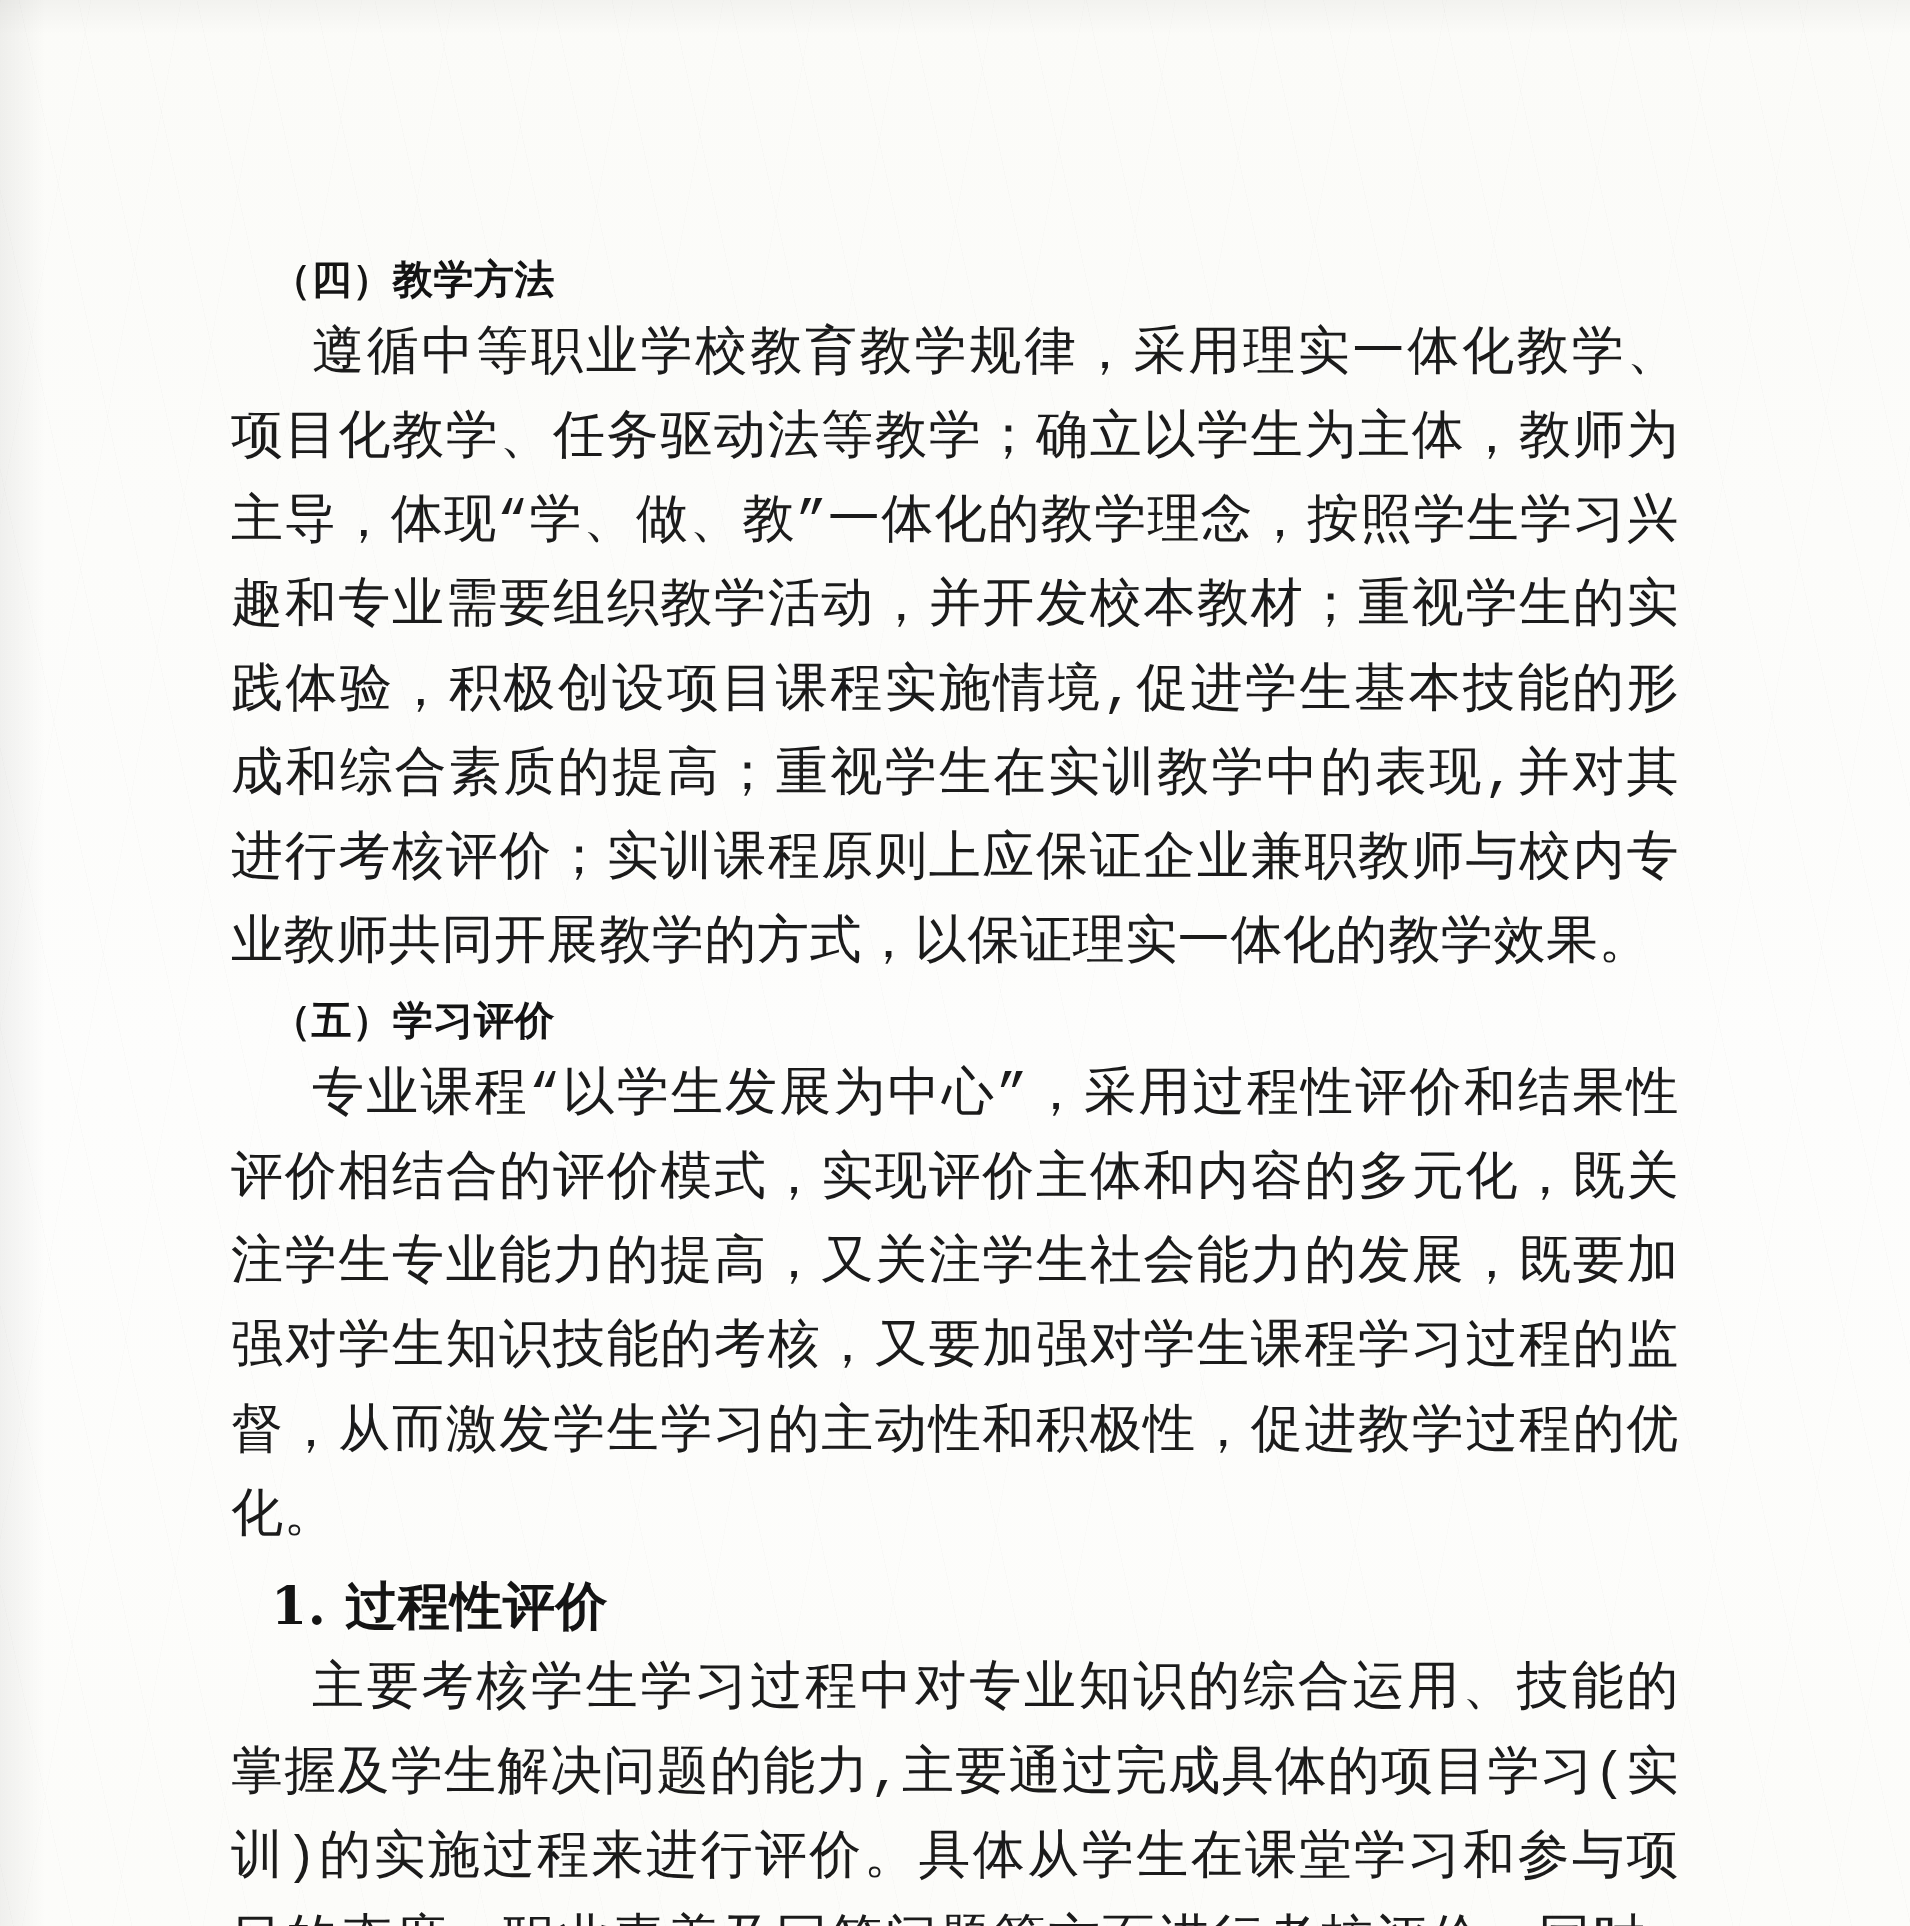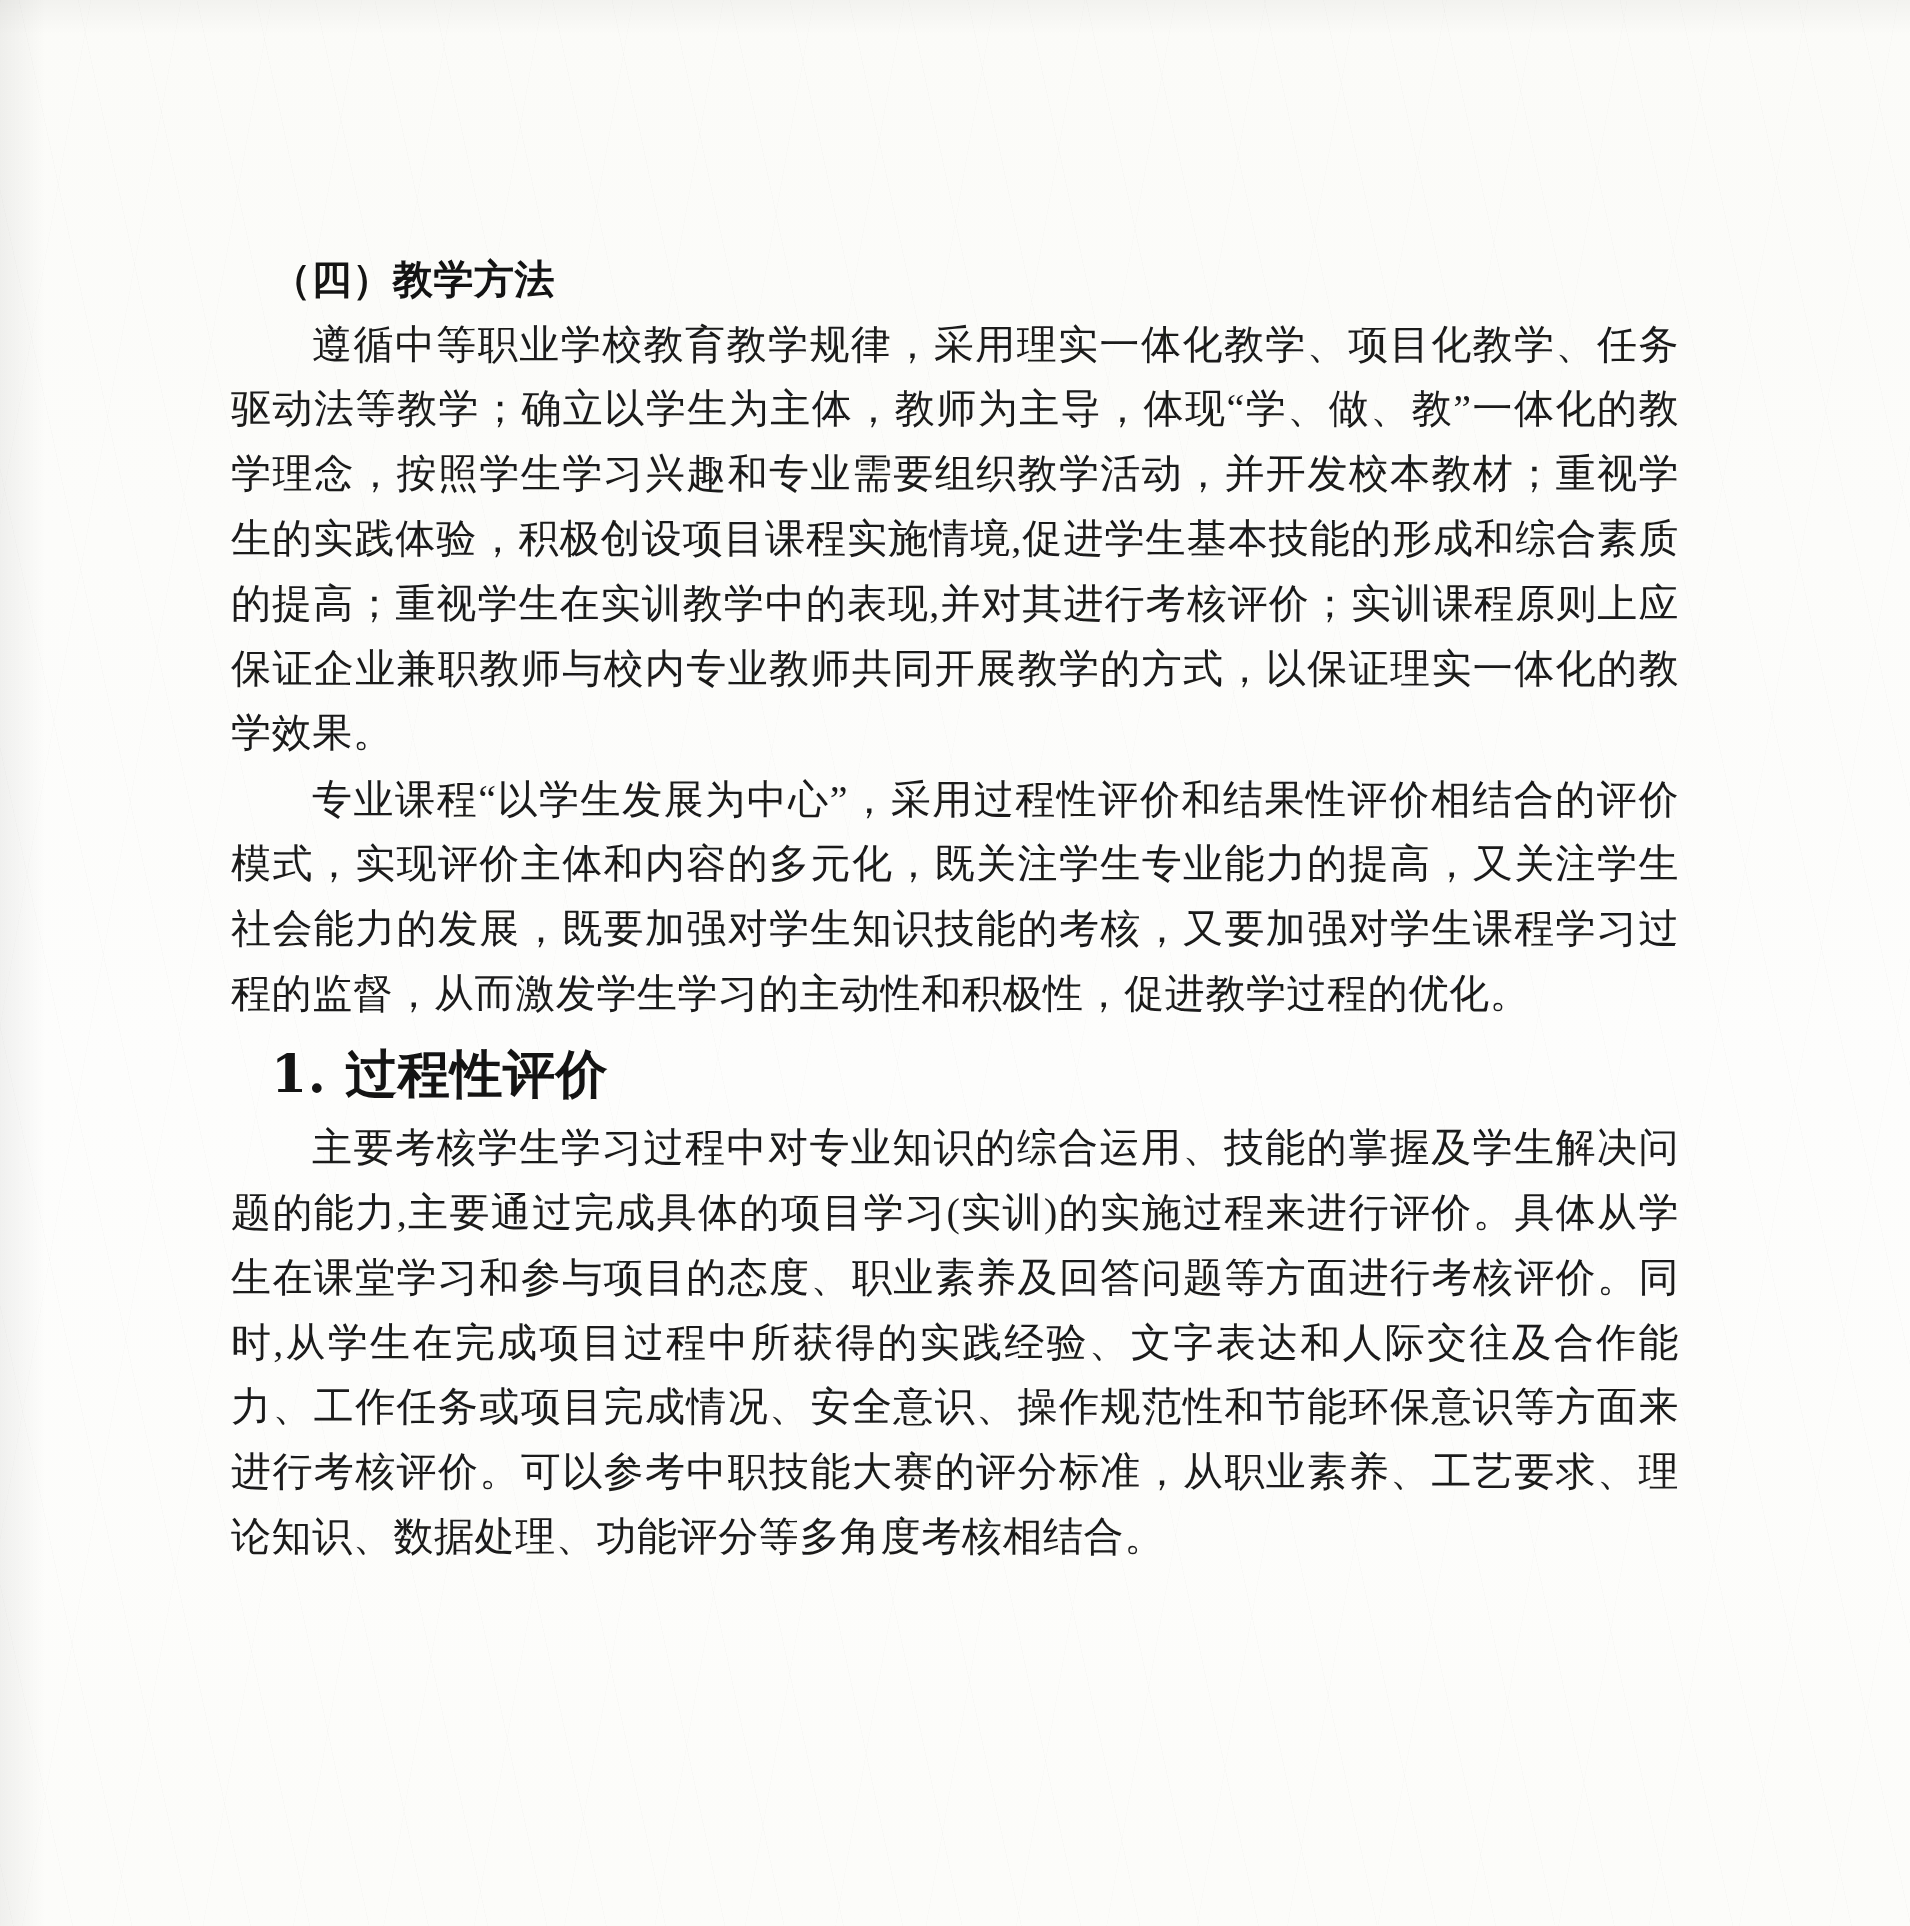--- a/index.html
+++ b/index.html
@@ -39,27 +39,27 @@
     background: linear-gradient(180deg, rgba(0,0,0,0.035), rgba(0,0,0,0));
     pointer-events: none;
   }
   .content {
     position: absolute;
     left: 231px;
     top: 247px;
     width: 1448px;
   }
   .para {
-    font-size: 40px;
+    font-size: 52px;
     line-height: 1.62;
     color: #1b1b1b;
     letter-spacing: 0.6px;
     text-align: justify;
     margin: 0 0 1.5px 0;
-    font-family: Liberation Serif, serif;
+    font-family: Liberation Mono, monospace;
   }
   .para.indent {
     text-indent: 81px;
   }
   .heading {
     font-size: 40px;
     line-height: 1.62;
     color: #141414;
     letter-spacing: 0.6px;
     margin: 0 0 0.8px 0;
@@ -84,20 +84,21 @@
 <div class="page">
   <div class="paper-texture"></div>
   <div class="edge-shade-left"></div>
   <div class="edge-shade-top"></div>
 
   <div class="content">
 
     <div class="heading">（四）教学方法</div>
     <p class="para indent">遵循中等职业学校教育教学规律，采用理实一体化教学、项目化教学、任务驱动法等教学；确立以学生为主体，教师为主导，体现“学、做、教”一体化的教学理念，按照学生学习兴趣和专业需要组织教学活动，并开发校本教材；重视学生的实践体验，积极创设项目课程实施情境,促进学生基本技能的形成和综合素质的提高；重视学生在实训教学中的表现,并对其进行考核评价；实训课程原则上应保证企业兼职教师与校内专业教师共同开展教学的方式，以保证理实一体化的教学效果。</p>
 
+    <div class="heading">（五）学习评价</div>
     <p class="para indent">专业课程“以学生发展为中心”，采用过程性评价和结果性评价相结合的评价模式，实现评价主体和内容的多元化，既关注学生专业能力的提高，又关注学生社会能力的发展，既要加强对学生知识技能的考核，又要加强对学生课程学习过程的监督，从而激发学生学习的主动性和积极性，促进教学过程的优化。</p>
 
     <div class="subheading">1. 过程性评价</div>
     <p class="para indent">主要考核学生学习过程中对专业知识的综合运用、技能的掌握及学生解决问题的能力,主要通过完成具体的项目学习(实训)的实施过程来进行评价。具体从学生在课堂学习和参与项目的态度、职业素养及回答问题等方面进行考核评价。同时,从学生在完成项目过程中所获得的实践经验、文字表达和人际交往及合作能力、工作任务或项目完成情况、安全意识、操作规范性和节能环保意识等方面来进行考核评价。可以参考中职技能大赛的评分标准，从职业素养、工艺要求、理论知识、数据处理、功能评分等多角度考核相结合。</p>
 
 
   </div>
 
 </div>
 

